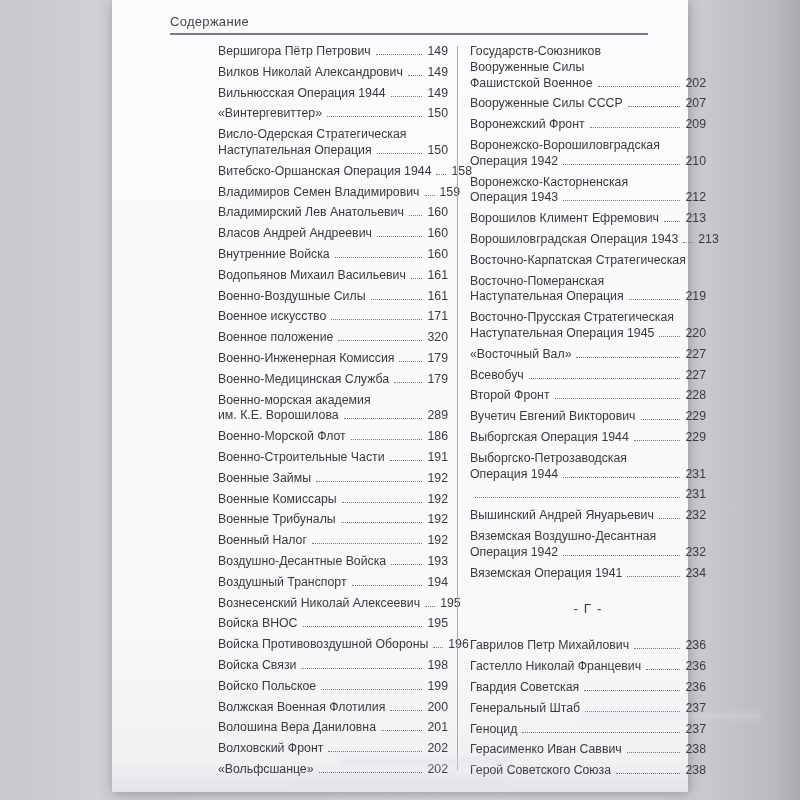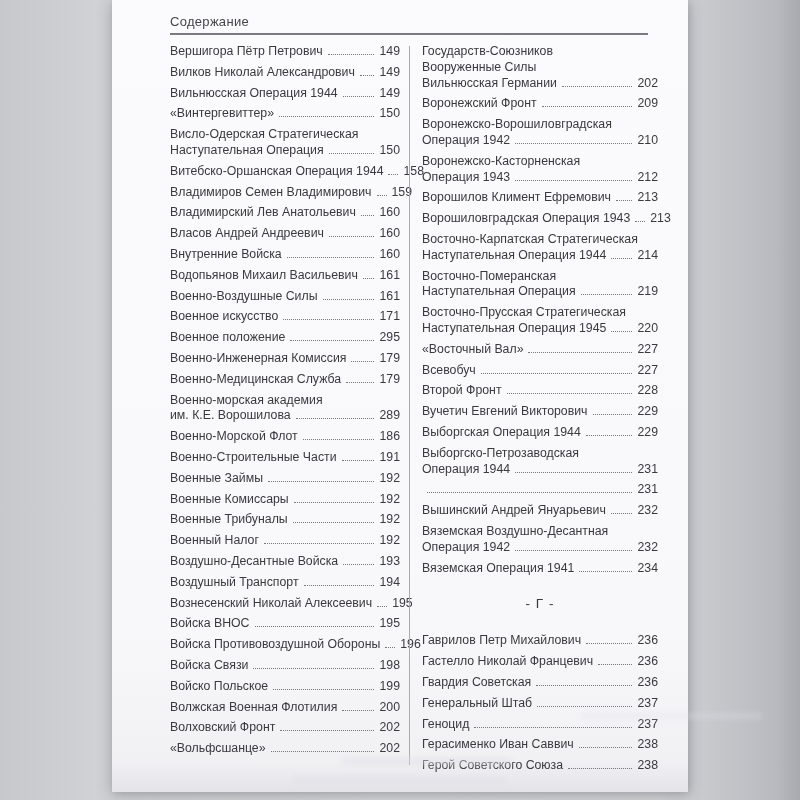--- a/index.html
+++ b/index.html
@@ -16,21 +16,21 @@
     box-sizing: border-box;
     padding: 14px 34px 0 58px;
   }
   .page-header-title {
     font-size: 13px; color: #45454a; letter-spacing: 0.3px;
   }
   .header-rule {
     height: 0; border-bottom: 2px solid #5a5a60; opacity: 0.8;
     margin-top: 4px; width: 478px;
   }
-  .columns { display: flex; margin-top: 9px; }
+  .columns { display: flex; margin-top: 9px; margin-left: 48px; }
   .col { width: 230px; }
   .col.right { width: 236px; }
   .divider {
     width: 0; border-left: 1px solid #aaaaaf;
     margin-left: 9px; margin-right: 12px;
     align-self: stretch; margin-top: 2px; margin-bottom: 14px;
   }
   .entry { margin-bottom: 5px; color: #3a3a3e; font-size: 12.3px; line-height: 15.8px; }
   .entry-line { white-space: nowrap; }
   .entry-row { display: flex; align-items: baseline; }
@@ -149,21 +149,21 @@
             <div class="entry-row">
               <span class="entry-text">Военное искусство</span>
               <span class="leader"></span>
               <span class="page-num">171</span>
             </div>
           </div>
           <div class="entry">
             <div class="entry-row">
               <span class="entry-text">Военное положение</span>
               <span class="leader"></span>
-              <span class="page-num">295</span>
+              <span class="page-num">320</span>
             </div>
           </div>
           <div class="entry">
             <div class="entry-row">
               <span class="entry-text">Военно-Инженерная Комиссия</span>
               <span class="leader"></span>
               <span class="page-num">179</span>
             </div>
           </div>
           <div class="entry">
@@ -270,20 +270,27 @@
               <span class="entry-text">Войско Польское</span>
               <span class="leader"></span>
               <span class="page-num">199</span>
             </div>
           </div>
           <div class="entry">
             <div class="entry-row">
               <span class="entry-text">Волжская Военная Флотилия</span>
               <span class="leader"></span>
               <span class="page-num">200</span>
+            </div>
+          </div>
+          <div class="entry">
+            <div class="entry-row">
+              <span class="entry-text">Волошина Вера Даниловна</span>
+              <span class="leader"></span>
+              <span class="page-num">201</span>
             </div>
           </div>
           <div class="entry">
             <div class="entry-row">
               <span class="entry-text">Волховский Фронт</span>
               <span class="leader"></span>
               <span class="page-num">202</span>
             </div>
           </div>
           <div class="entry">
@@ -293,27 +300,34 @@
               <span class="page-num">202</span>
             </div>
           </div>
         </div>
       <div class="divider"></div>
       <div class="col right" id="col-right">
           <div class="entry">
             <div class="entry-line">Государств-Союзников</div>
             <div class="entry-line">Вооруженные Силы</div>
             <div class="entry-row">
-              <span class="entry-text">Вильнюсская Германии</span>
+              <span class="entry-text">Фашистской Военное</span>
               <span class="leader"></span>
               <span class="page-num">202</span>
             </div>
           </div>
           <div class="entry">
             <div class="entry-row">
+              <span class="entry-text">Вооруженные Силы СССР</span>
+              <span class="leader"></span>
+              <span class="page-num">207</span>
+            </div>
+          </div>
+          <div class="entry">
+            <div class="entry-row">
               <span class="entry-text">Воронежский Фронт</span>
               <span class="leader"></span>
               <span class="page-num">209</span>
             </div>
           </div>
           <div class="entry">
             <div class="entry-line">Воронежско-Ворошиловградская</div>
             <div class="entry-row">
               <span class="entry-text">Операция 1942</span>
               <span class="leader"></span>
@@ -337,25 +351,20 @@
           </div>
           <div class="entry">
             <div class="entry-row">
               <span class="entry-text">Ворошиловградская Операция 1943</span>
               <span class="leader"></span>
               <span class="page-num">213</span>
             </div>
           </div>
           <div class="entry">
             <div class="entry-line">Восточно-Карпатская Стратегическая</div>
-            <div class="entry-row">
-              <span class="entry-text">Наступательная Операция 1944</span>
-              <span class="leader"></span>
-              <span class="page-num">214</span>
-            </div>
           </div>
           <div class="entry">
             <div class="entry-line">Восточно-Померанская</div>
             <div class="entry-row">
               <span class="entry-text">Наступательная Операция</span>
               <span class="leader"></span>
               <span class="page-num">219</span>
             </div>
           </div>
           <div class="entry">

